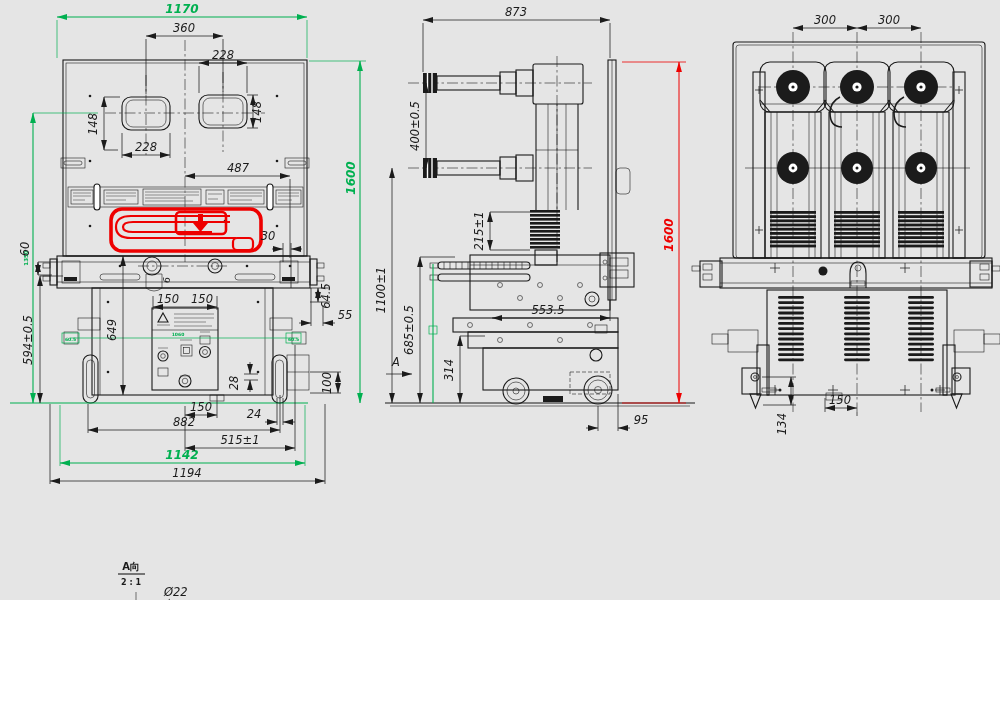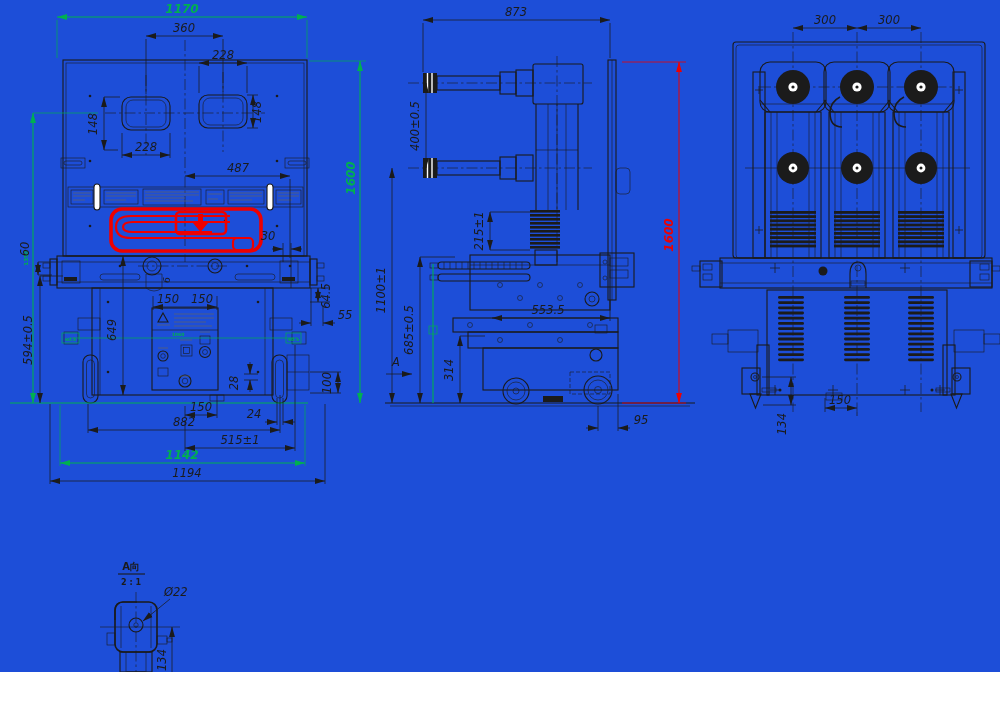--- a/index.html
+++ b/index.html
@@ -1,16 +1,16 @@
 <!DOCTYPE html>
 <html><head>
 <meta charset="utf-8">
 <style>
   html,body{margin:0;padding:0;background:#fff;}
-  #stage{position:relative;width:1000px;height:672px;background:#1d4ed8;overflow:hidden;
+  #stage{position:relative;width:1000px;height:600px;background:#e5e5e5;overflow:hidden;
          font-family:"DejaVu Sans",sans-serif;}
   svg{position:absolute;left:0;top:0;}
   .s1{stroke:#1b1b1b;stroke-width:1.1;fill:none}
   .s2{stroke:#1b1b1b;stroke-width:1.6;fill:none}
   .s0{stroke:#1b1b1b;stroke-width:0.6;fill:none}
   .sf{fill:#1b1b1b;stroke:none}
   .wf{fill:#ffffff;stroke:#1b1b1b;stroke-width:1.1}
   .cl{stroke:#1b1b1b;stroke-width:0.6;stroke-dasharray:11 3 2.5 3;fill:none}
   .dm{stroke:#1b1b1b;stroke-width:0.75;fill:none}
   .np{stroke:#666;stroke-width:0.7;fill:none}

